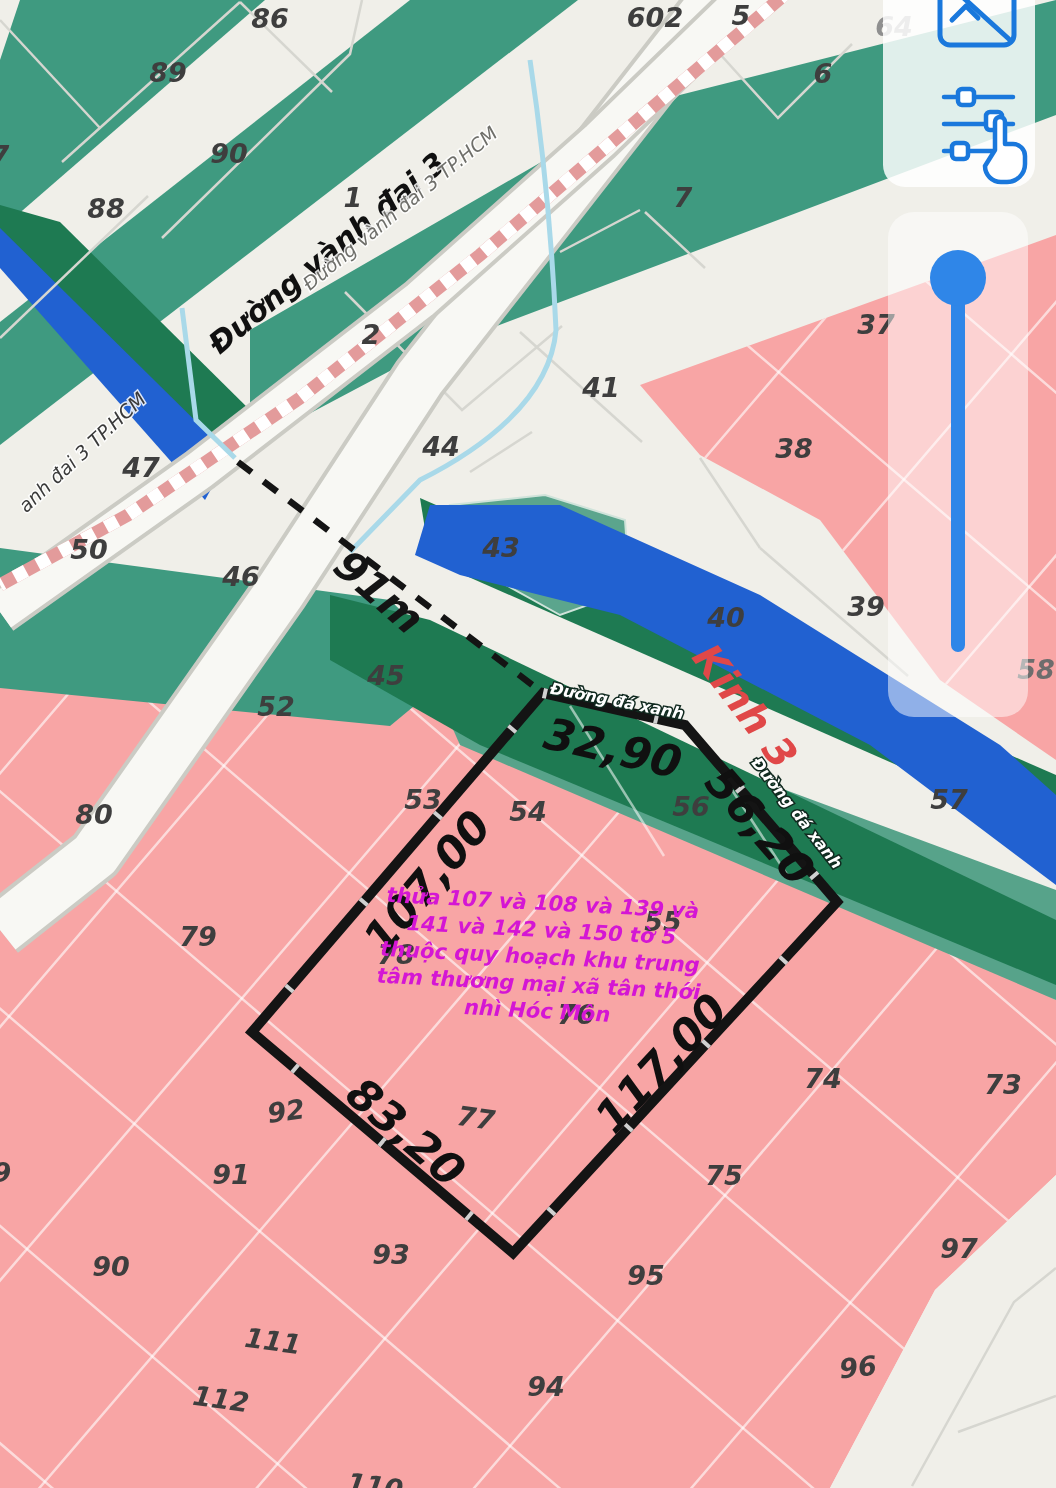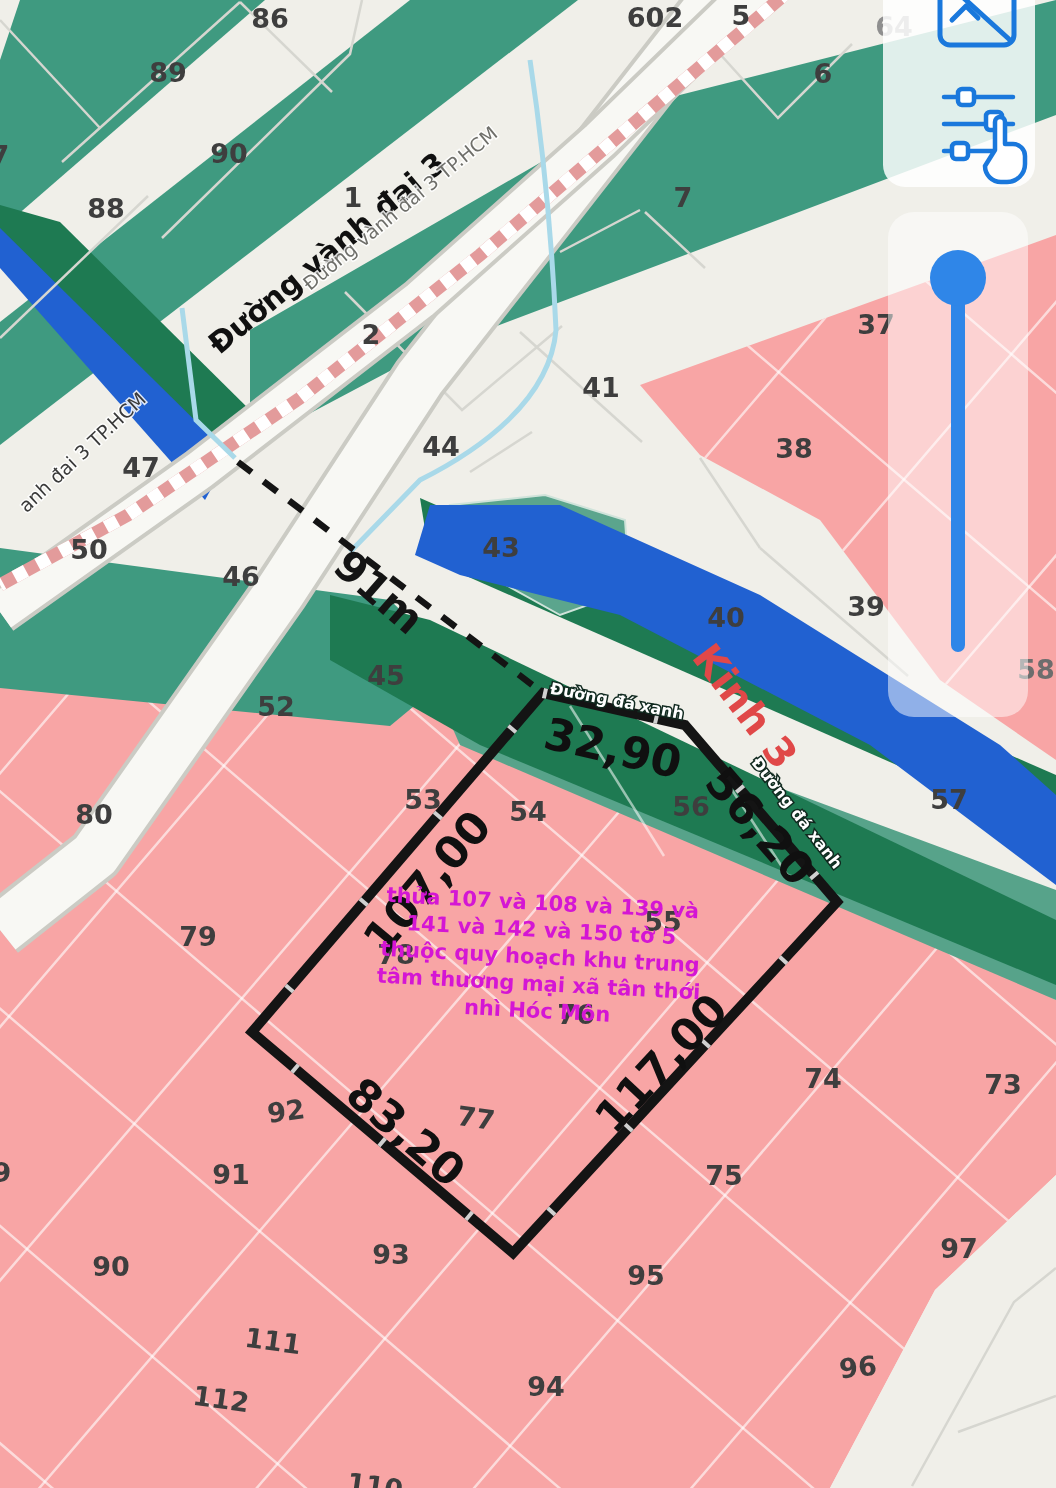--- a/index.html
+++ b/index.html
@@ -1,16 +1,16 @@
 <!DOCTYPE html>
 <html><head>
 <meta charset="utf-8">
 <style>
   html,body{margin:0;padding:0;background:#f0efe9;}
-  .stage{position:relative;width:1056px;height:1488px;overflow:hidden;font-family:"DejaVu Sans",sans-serif;}
+  .stage{position:relative;width:1056px;height:1488px;overflow:hidden;font-family:"DejaVu Sans",sans-serif;font-style:italic;}
   svg{position:absolute;left:0;top:0;display:block;}
   text{font-family:"DejaVu Sans",sans-serif;}
 </style>
 </head>
 <body>
 
 <div class="stage">
 <svg id="map-svg" width="1056" height="1488" viewBox="0 0 1056 1488">
   <defs>
     <clipPath id="pinkclip">

